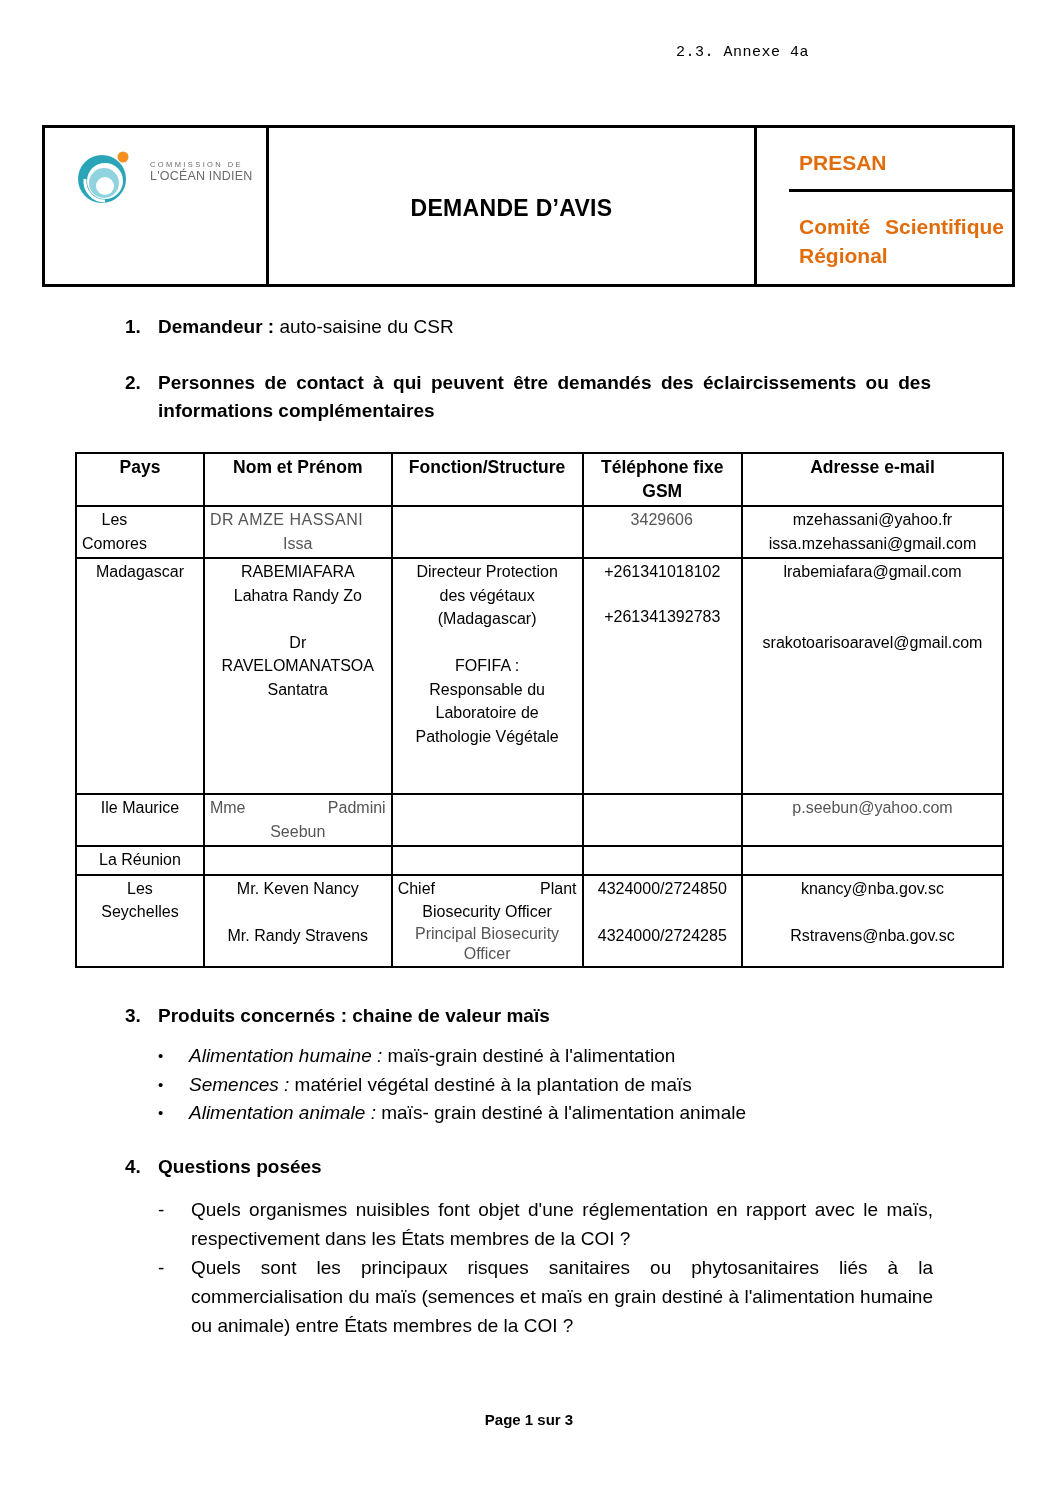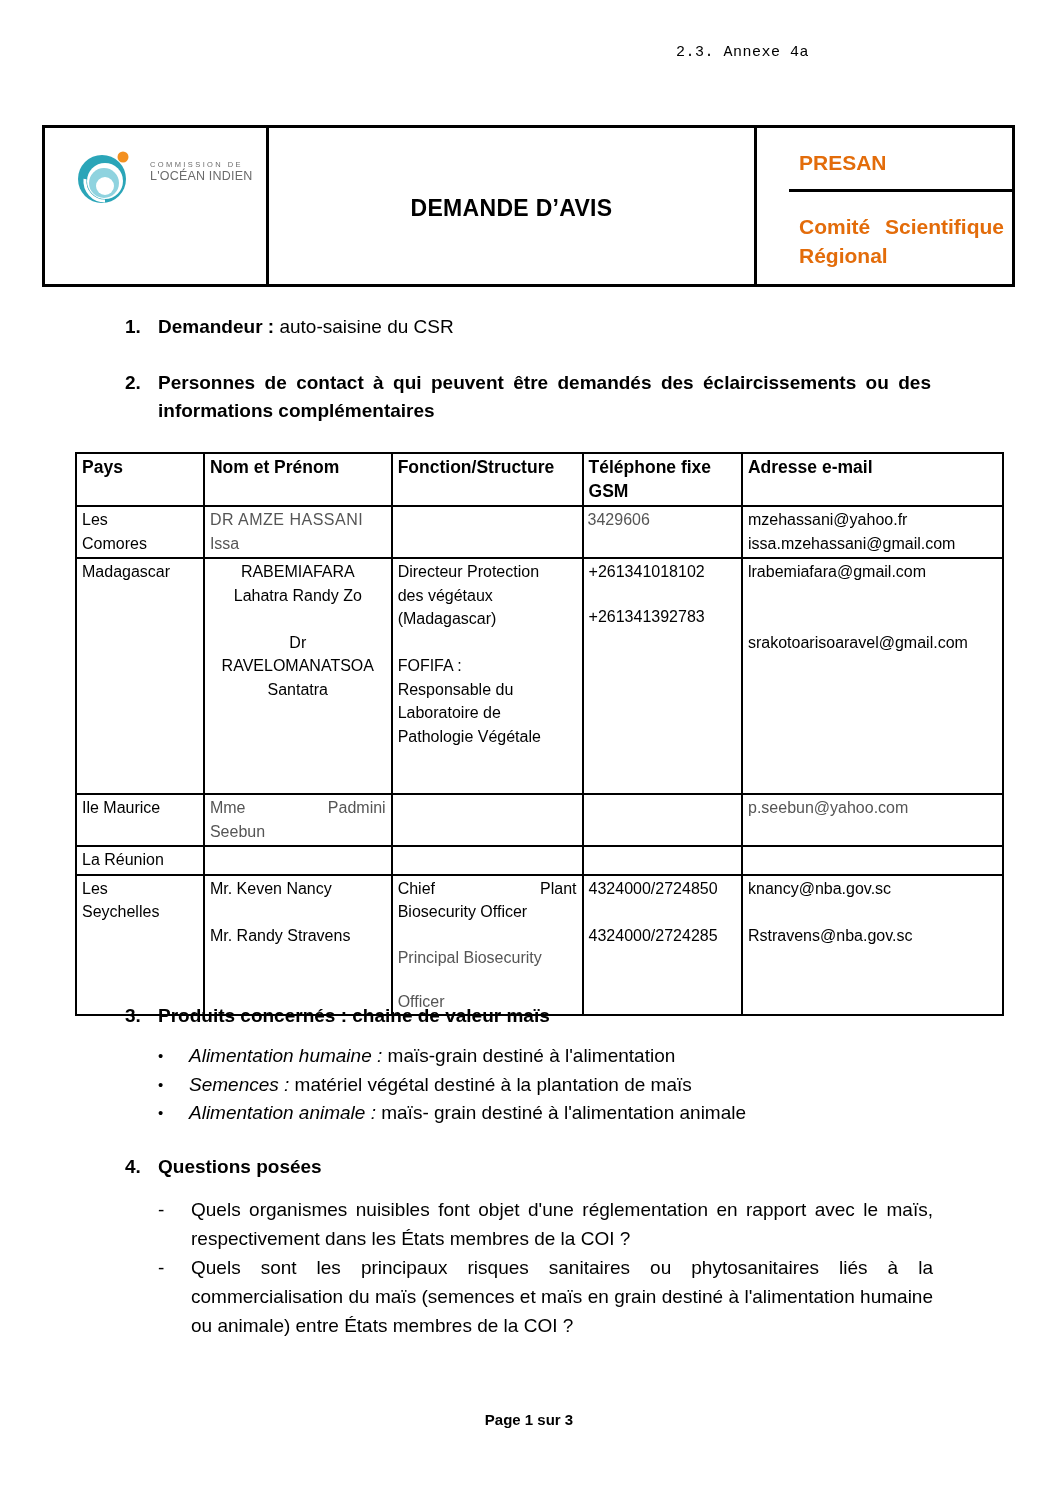--- a/index.html
+++ b/index.html
@@ -23,23 +23,23 @@
     .logo-text .small { font-size: 7.5px; letter-spacing: 2.4px; }
     .logo-text .big { font-size: 12.5px; letter-spacing: 0.2px; }
 
     .section { position: absolute; font-size: 19px; line-height: 28px; }
     .num { position: absolute; left: 0; font-weight: bold; }
     .sec-body { margin-left: 33px; }
     .bold { font-weight: bold; }
     .justify { text-align: justify; text-align-last: left; }
 
     .contacts { position: absolute; left: 75px; top: 452px; width: 929px; border-collapse: collapse; font-size: 16px; line-height: 23.5px; }
-    .contacts td, .contacts th { border: 2px solid #000; vertical-align: top; padding: 1px 5px 2px 5px; text-align: left; }
+    .contacts td, .contacts th { border: 2px solid #000; vertical-align: top; padding: 1px 5px 2px 5px; text-align: center; }
     .contacts th { font-weight: bold; font-size: 17.5px; height: 52px; padding-top: 2px; }
-    .gray { color: #555; margin-top: 24px; }
+    .gray { color: #555; }
     .center { text-align: center !important; }
     .jl { display: flex; justify-content: space-between; }
 
     .bullets { list-style: none; margin-left: 33px; margin-top: 12px; }
     .bullets li { position: relative; padding-left: 31px; line-height: 28.5px; }
     .bullets li::before { content: "•"; position: absolute; left: 0; font-size: 15px; }
     .dashes { list-style: none; margin-left: 0; margin-top: 14px; }
     .dashes li { position: relative; padding-left: 33px; line-height: 29px; margin-bottom: 0; }
     .dashes li .dash { position: absolute; left: 0; }
 

